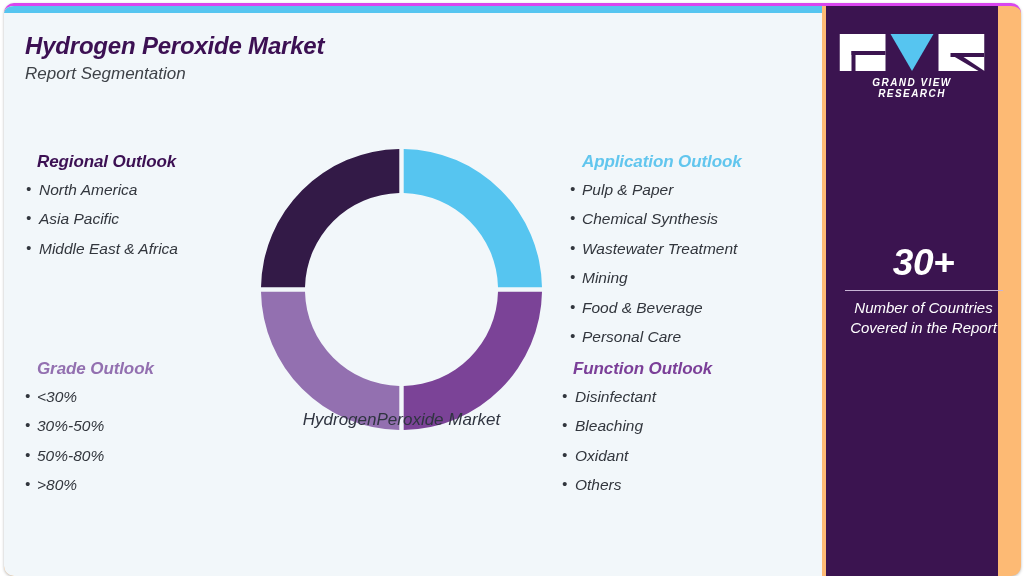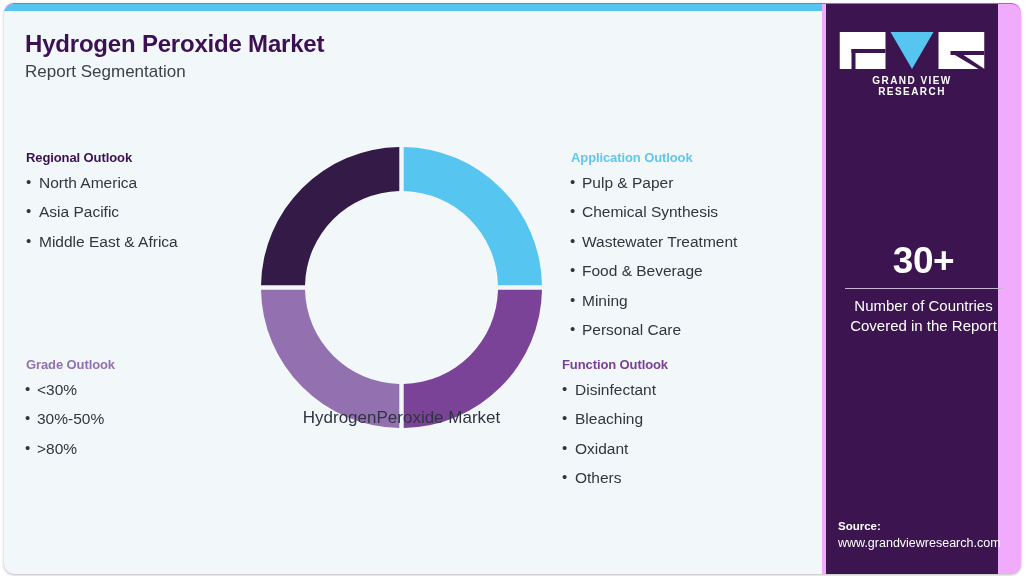--- a/index.html
+++ b/index.html
@@ -14,24 +14,25 @@
     overflow: hidden;
   }
 
   .card {
     position: absolute;
     left: 4px;
     top: 3px;
     width: 1017px;
     height: 570px;
     border-radius: 10px;
-    background: #f0abfc;
+    background: #fdba74;
     box-shadow: 0 1px 3px rgba(0,0,0,0.28);
     overflow: hidden;
-    border-top: 1px solid #d946ef;
+    border-top: 3px solid #d946ef;
+    font-style: italic;
   }
 
   
   .content {
     position: absolute;
     left: 0;
     top: 0;
     width: 818px;
     height: 570px;
     background: #f2f7fa;
@@ -58,22 +59,22 @@
     position: absolute;
     left: 21px;
     top: 58px;
     font-size: 17px;
     color: #3e4248;
   }
 
   
   .block { position: absolute; }
   .block h3 {
-    margin: 0 0 2px 1px;
-    font-size: 13px;
+    margin: 0 0 2px 12px;
+    font-size: 17px;
     font-weight: bold;
     letter-spacing: -0.1px;
   }
   .block ul {
     margin: 0;
     padding: 0;
     list-style: none;
   }
   .block li {
     font-size: 15.5px;
@@ -226,32 +227,33 @@
         <li>Asia Pacific</li>
         <li>Middle East &amp; Africa</li>
       </ul>
     </div>
 
     <div class="block" id="block-grade">
       <h3>Grade Outlook</h3>
       <ul>
         <li>&lt;30%</li>
         <li>30%-50%</li>
+        <li>50%-80%</li>
         <li>&gt;80%</li>
       </ul>
     </div>
 
     <div class="block" id="block-application">
       <h3>Application Outlook</h3>
       <ul>
         <li>Pulp &amp; Paper</li>
         <li>Chemical Synthesis</li>
         <li>Wastewater Treatment</li>
+        <li>Mining</li>
         <li>Food &amp; Beverage</li>
-        <li>Mining</li>
         <li>Personal Care</li>
       </ul>
     </div>
 
     <div class="block" id="block-function">
       <h3>Function Outlook</h3>
       <ul>
         <li>Disinfectant</li>
         <li>Bleaching</li>
         <li>Oxidant</li>
@@ -299,20 +301,16 @@
       <span class="logo-text">GRAND VIEW RESEARCH</span>
     </div>
 
     <div class="stat">
       <div class="stat-number">30+</div>
       <div class="stat-rule"></div>
       <div class="stat-caption">Number of Countries</div>
       <div class="stat-caption">Covered in the Report</div>
     </div>
 
-    <div class="source">
-      <span class="source-label">Source:</span>
-      <span class="source-url">www.grandviewresearch.com</span>
-    </div>
 
   </div>
 
 </div>
 
 </body></html>

